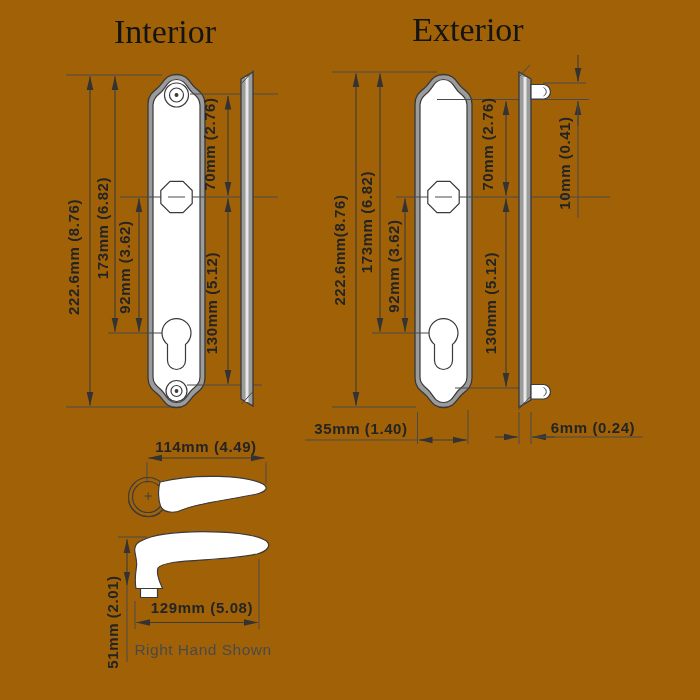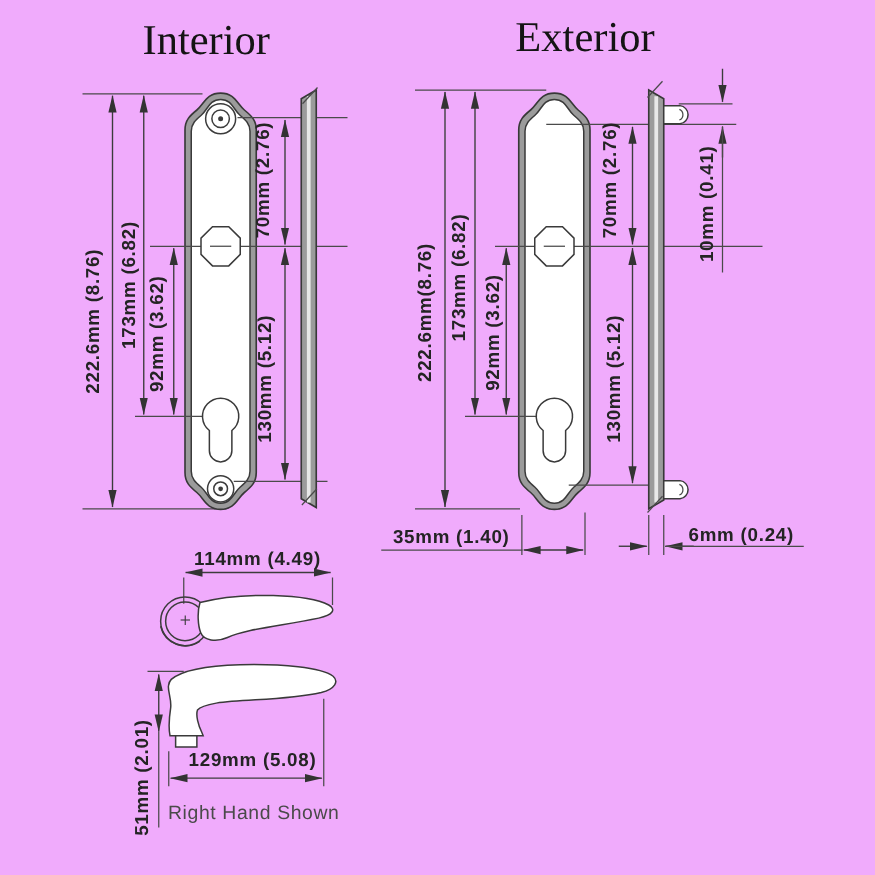--- a/index.html
+++ b/index.html
@@ -1,16 +1,16 @@
 <!DOCTYPE html>
 <html><head>
 <meta charset="utf-8">
 <style>
   html,body { margin:0; padding:0; background:#ffffff; }
-  .stage { width:700px; height:700px; margin:0 auto; position:relative; background:#f0abfc; }
+  .stage { width:700px; height:700px; margin:0 auto; position:relative; background:#a16207; }
   svg { display:block; }
   .thin   { stroke:#4a4a4a; stroke-width:1;   fill:none; }
   .dim    { stroke:#3c3c3c; stroke-width:1.1; fill:none; }
   .ln     { stroke:#3c3c3c; stroke-width:1.2; fill:none; }
   .face   { stroke:#3a3a3a; stroke-width:1.2; fill:#ffffff; }
   .band   { stroke:#383838; stroke-width:1.3; }
   .dimtext{ font:bold 15px "Liberation Sans", sans-serif; fill:#242424; letter-spacing:0.6px; }
   .title  { font:34px "Liberation Serif", serif; fill:#141414; }
   .caption{ font:15.5px "Liberation Sans", sans-serif; fill:#4a4a4a; letter-spacing:0.5px; }
 </style>

